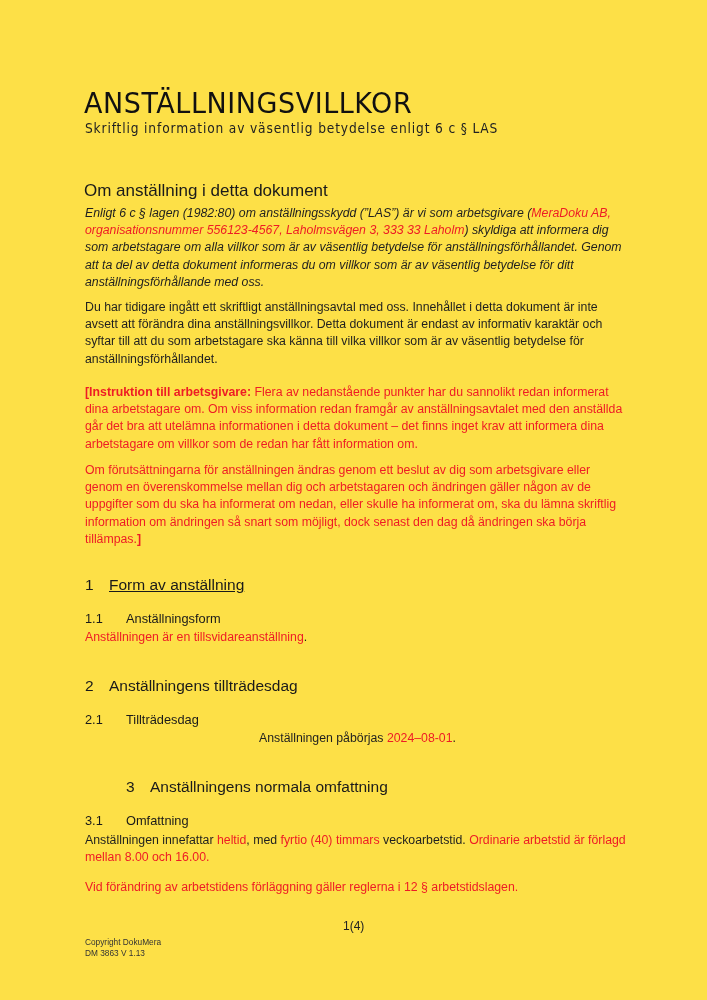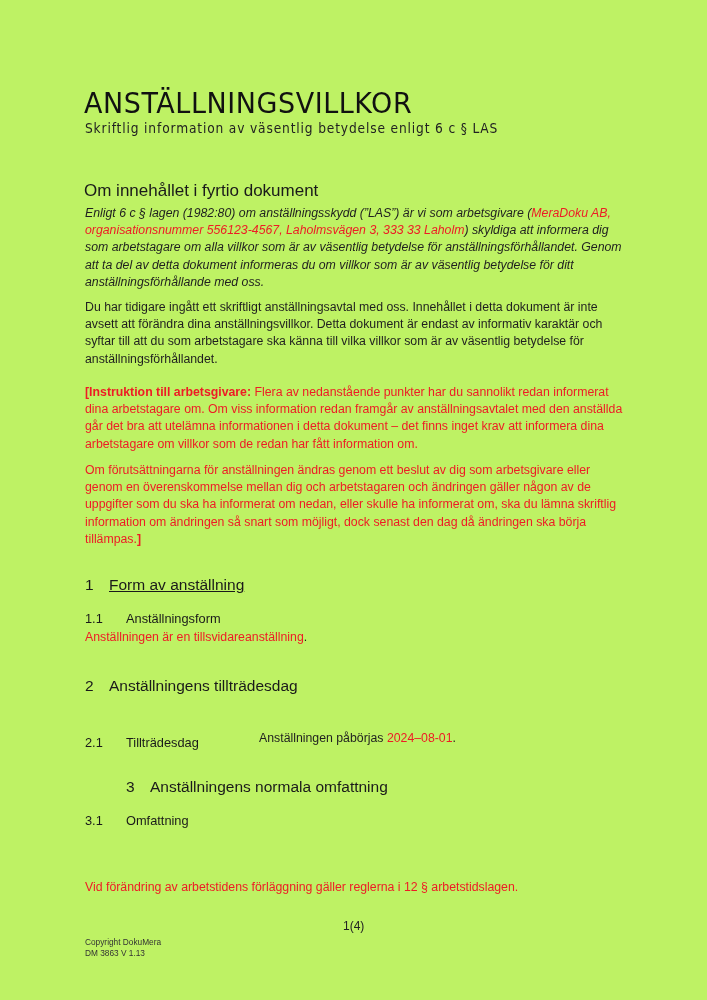--- a/index.html
+++ b/index.html
@@ -12,21 +12,21 @@
     height: 1000px;
     position: relative;
     overflow: hidden;
     font-family: "Liberation Sans", "DejaVu Sans", sans-serif;
     color: #1a1a1a;
   }
   .page {
     position: absolute;
     left: 0; top: 0;
     width: 707px; height: 1000px;
-    background: #bef264;
+    background: #fde047;
   }
   .abs { position: absolute; }
   .title {
     left: 84px; top: 86px;
     font-size: 29px;
     letter-spacing: 0.6px;
     color: #111;
     font-weight: normal;
     margin: 0;
     line-height: 34px;
@@ -95,21 +95,21 @@
   }
 </style>
 </head>
 <body>
 
 <div class="page">
 
   <h1 class="abs title">ANSTÄLLNINGSVILLKOR</h1>
   <div class="abs subtitle">Skriftlig information av väsentlig betydelse enligt 6 c § LAS</div>
 
-  <h2 class="abs h-intro">Om innehållet i fyrtio dokument</h2>
+  <h2 class="abs h-intro">Om anställning i detta dokument</h2>
 
   <p class="abs para" style="top:205px;font-style:italic;">
     <span>Enligt 6 c § lagen (1982:80) om anställningsskydd (”LAS”) är vi som arbetsgivare (</span><span class="red">MeraDoku AB, organisationsnummer 556123-4567, Laholmsvägen 3, 333 33 Laholm</span><span>) skyldiga att informera dig som arbetstagare om alla villkor som är av väsentlig betydelse för anställningsförhållandet. Genom att ta del av detta dokument informeras du om villkor som är av väsentlig betydelse för ditt anställningsförhållande med oss.</span>
   </p>
 
   <p class="abs para" style="top:299px;">Du har tidigare ingått ett skriftligt anställningsavtal med oss. Innehållet i detta dokument är inte avsett att förändra dina anställningsvillkor. Detta dokument är endast av informativ karaktär och syftar till att du som arbetstagare ska känna till vilka villkor som är av väsentlig betydelse för anställningsförhållandet.</p>
 
   <p class="abs para red" style="top:384px;">
     <span class="bold">[</span><span class="bold">Instruktion till arbetsgivare:</span><span> Flera av nedanstående punkter har du sannolikt redan informerat dina arbetstagare om. Om viss information redan framgår av anställningsavtalet med den anställda går det bra att utelämna informationen i detta dokument – det finns inget krav att informera dina arbetstagare om villkor som de redan har fått information om.</span>
   </p>
@@ -124,33 +124,36 @@
   <h3 class="abs h2" style="top:610px;">
     <span class="num">1.1</span><span>Anställningsform</span>
   </h3>
   <p class="abs para" style="top:629px;">
     <span class="red">Anställningen är en tillsvidareanställning</span><span>.</span>
   </p>
 
   <h2 class="abs h1" style="top:676px;">
     <span class="num">2</span><span>Anställningens tillträdesdag</span>
   </h2>
-  <h3 class="abs h2" style="top:711px;margin-top:23px;">
+  <h3 class="abs h2" style="top:711px;">
     <span class="num">2.1</span><span>Tillträdesdag</span>
   </h3>
   <p class="abs para" style="top:730px;text-align:center;">
     <span>Anställningen påbörjas </span><span class="red">2024–08-01</span><span>.</span>
   </p>
 
   <h2 class="abs h1" style="top:777px;margin-left:41px;">
     <span class="num">3</span><span>Anställningens normala omfattning</span>
   </h2>
   <h3 class="abs h2" style="top:812px;">
     <span class="num">3.1</span><span>Omfattning</span>
   </h3>
+  <p class="abs para" style="top:832px;">
+    <span>Anställningen innefattar </span><span class="red">heltid</span><span>, med </span><span class="red">fyrtio (40) timmars</span><span> veckoarbetstid. </span><span class="red">Ordinarie arbetstid är förlagd mellan 8.00 och 16.00.</span>
+  </p>
   <p class="abs para red" style="top:879px;">Vid förändring av arbetstidens förläggning gäller reglerna i 12 § arbetstidslagen.</p>
 
   <div class="abs pagenum">1(4)</div>
   <div class="abs footer">
     <div>Copyright DokuMera</div>
     <div>DM 3863 V 1.13</div>
   </div>
 
 </div>
 

